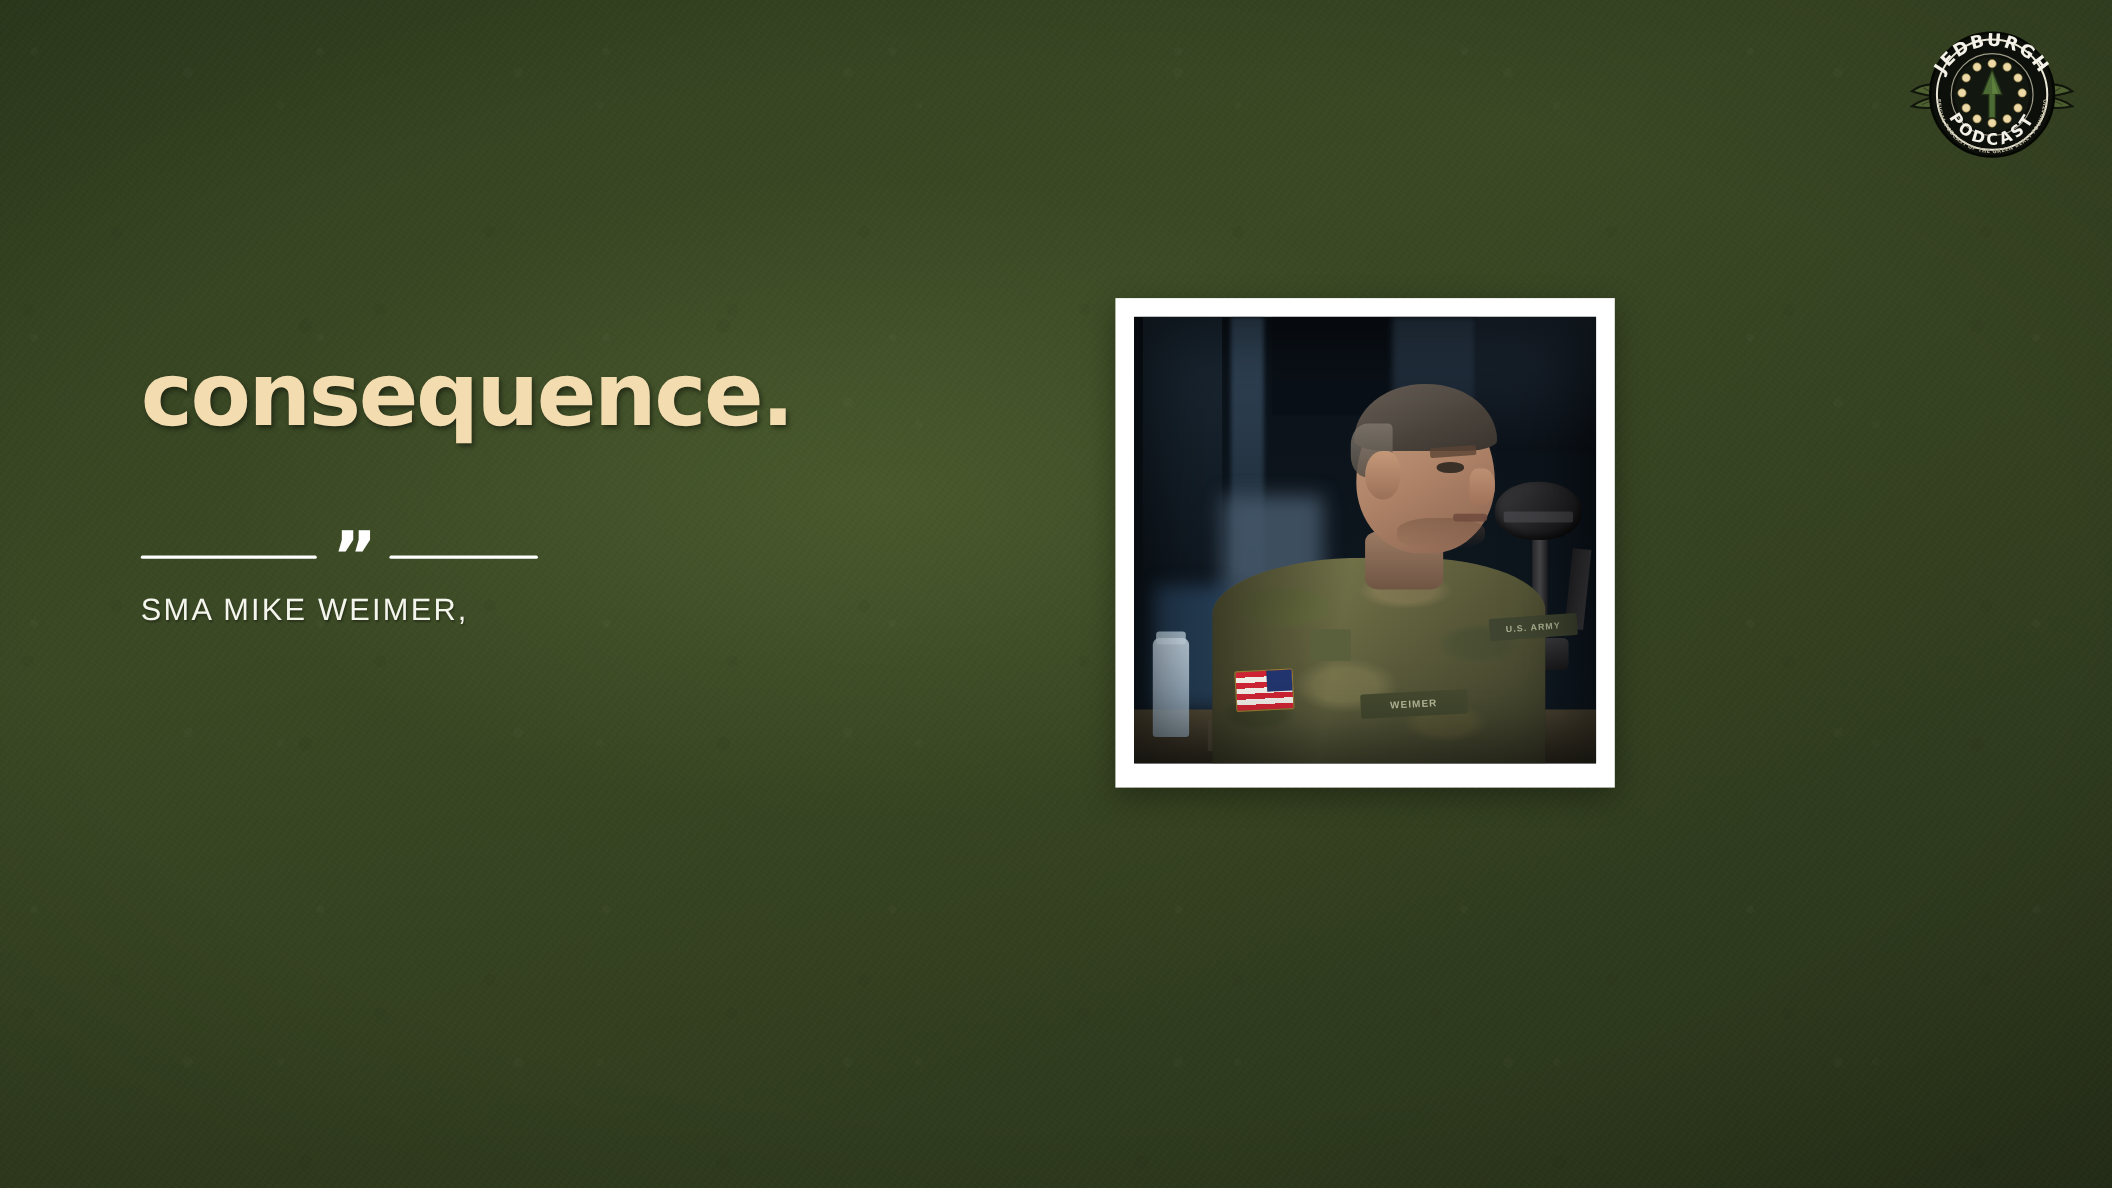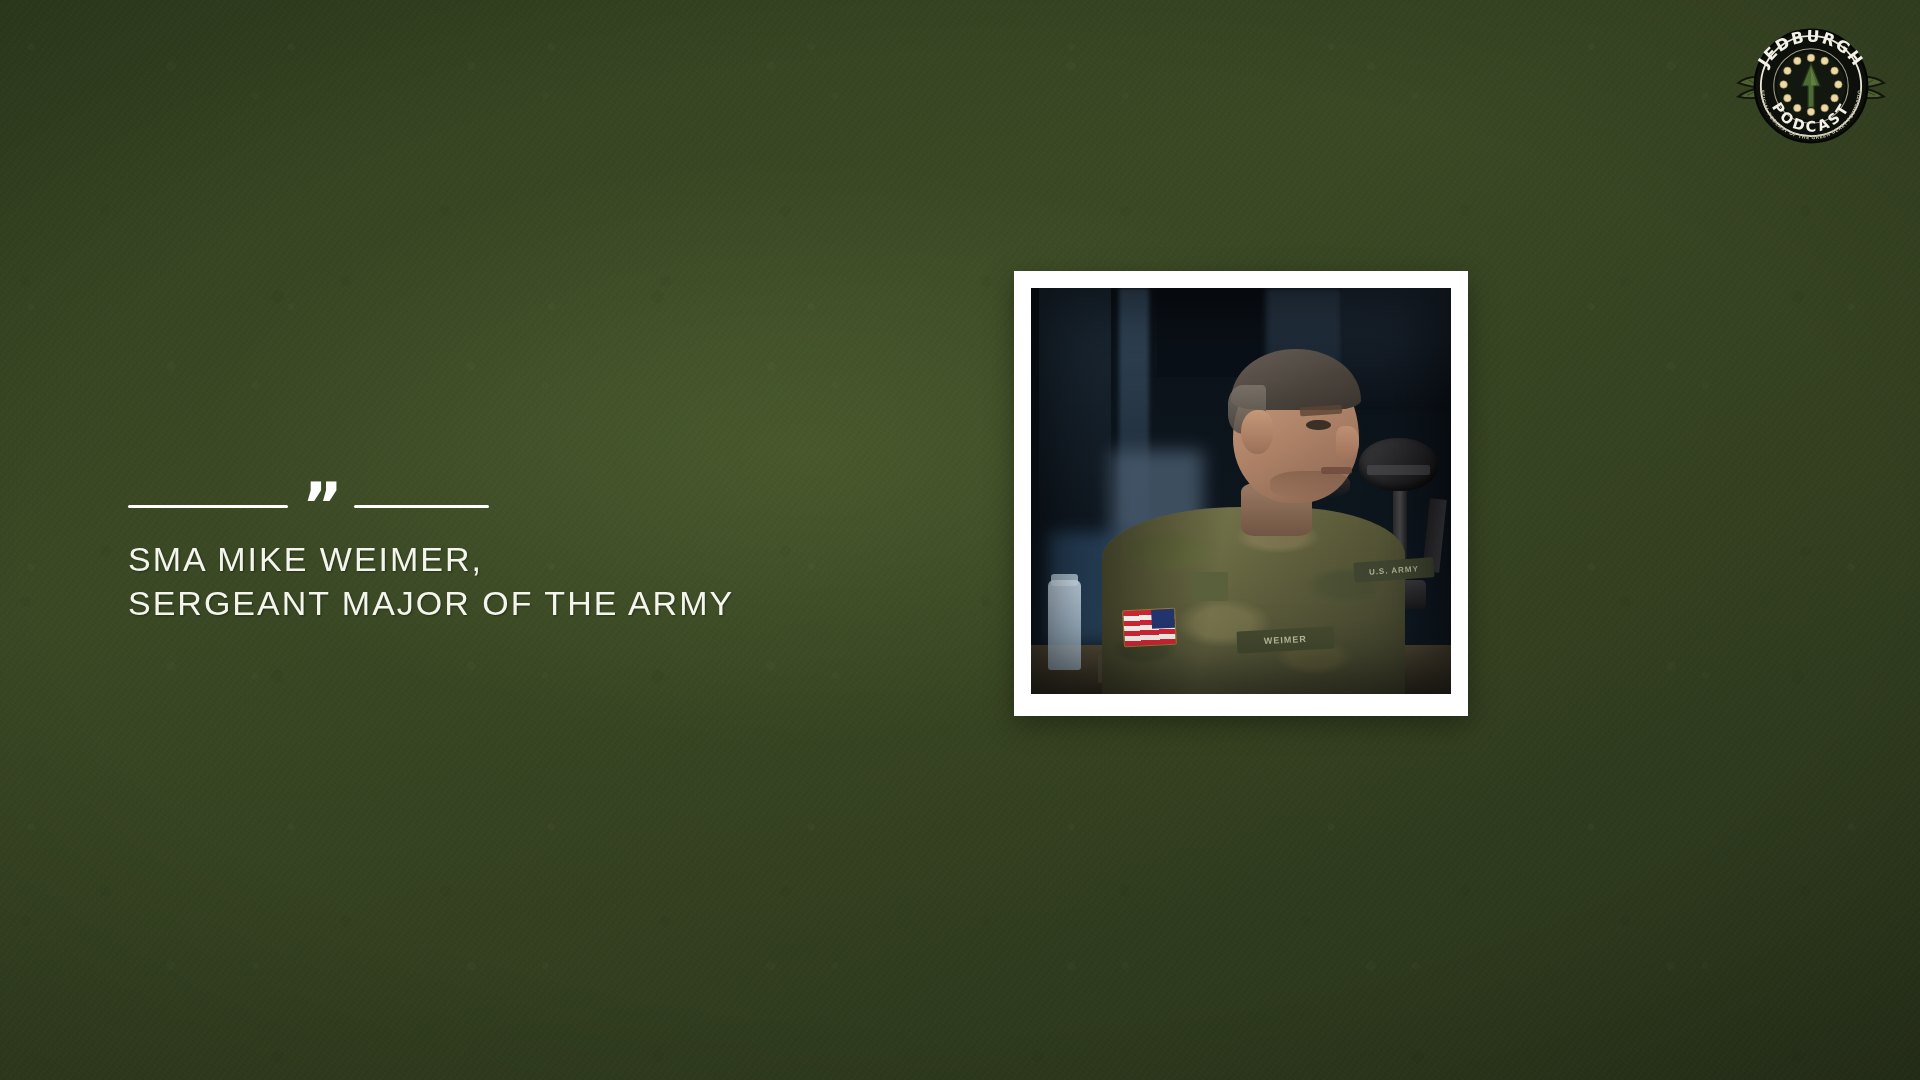--- a/index.html
+++ b/index.html
@@ -85,21 +85,21 @@
     top:-3px;
   }
 
   
   #attribution {
     position:absolute;
     left:128px; top:537px;
     color:#f4f5ec;
     font-family:"Liberation Sans", sans-serif;
     font-weight:400;
-    font-size:34px;
+    font-size:28px;
     letter-spacing:2.0px;
     line-height:1.30;
     text-transform:uppercase;
     text-shadow:1px 1px 2px rgba(0,0,0,.35);
   }
 
   
   #photo-frame {
     position:absolute;
     left:1014px; top:271px;
@@ -220,31 +220,31 @@
   #logo svg { width:100%; height:100%; display:block; }
 </style>
 </head>
 <body>
 
 <div id="stage">
 
   <div id="texture"></div>
 
   <div id="quote-block">
+    <div class="quote-line q-cream" id="quote-line-2">consequence.</div>
   </div>
 
   <div id="divider">
     <div class="rule" id="rule-left"></div>
     <div id="quote-glyph">”</div>
     <div class="rule" id="rule-right"></div>
   </div>
 
   <div id="attribution">
     <div>SMA MIKE WEIMER,</div>
-    <div>SERGEANT MAJOR OF THE ARMY</div>
   </div>
 
   <div id="photo-frame">
     <div id="photo">
       <div class="ph" id="bg-dark"></div>
       <div class="ph" id="bg-wall-l"></div>
       <div class="ph" id="bg-pillar"></div>
       <div class="ph" id="bg-panelA"></div>
       <div class="ph" id="bg-panelB"></div>
       <div class="ph" id="bg-panelC"></div>

